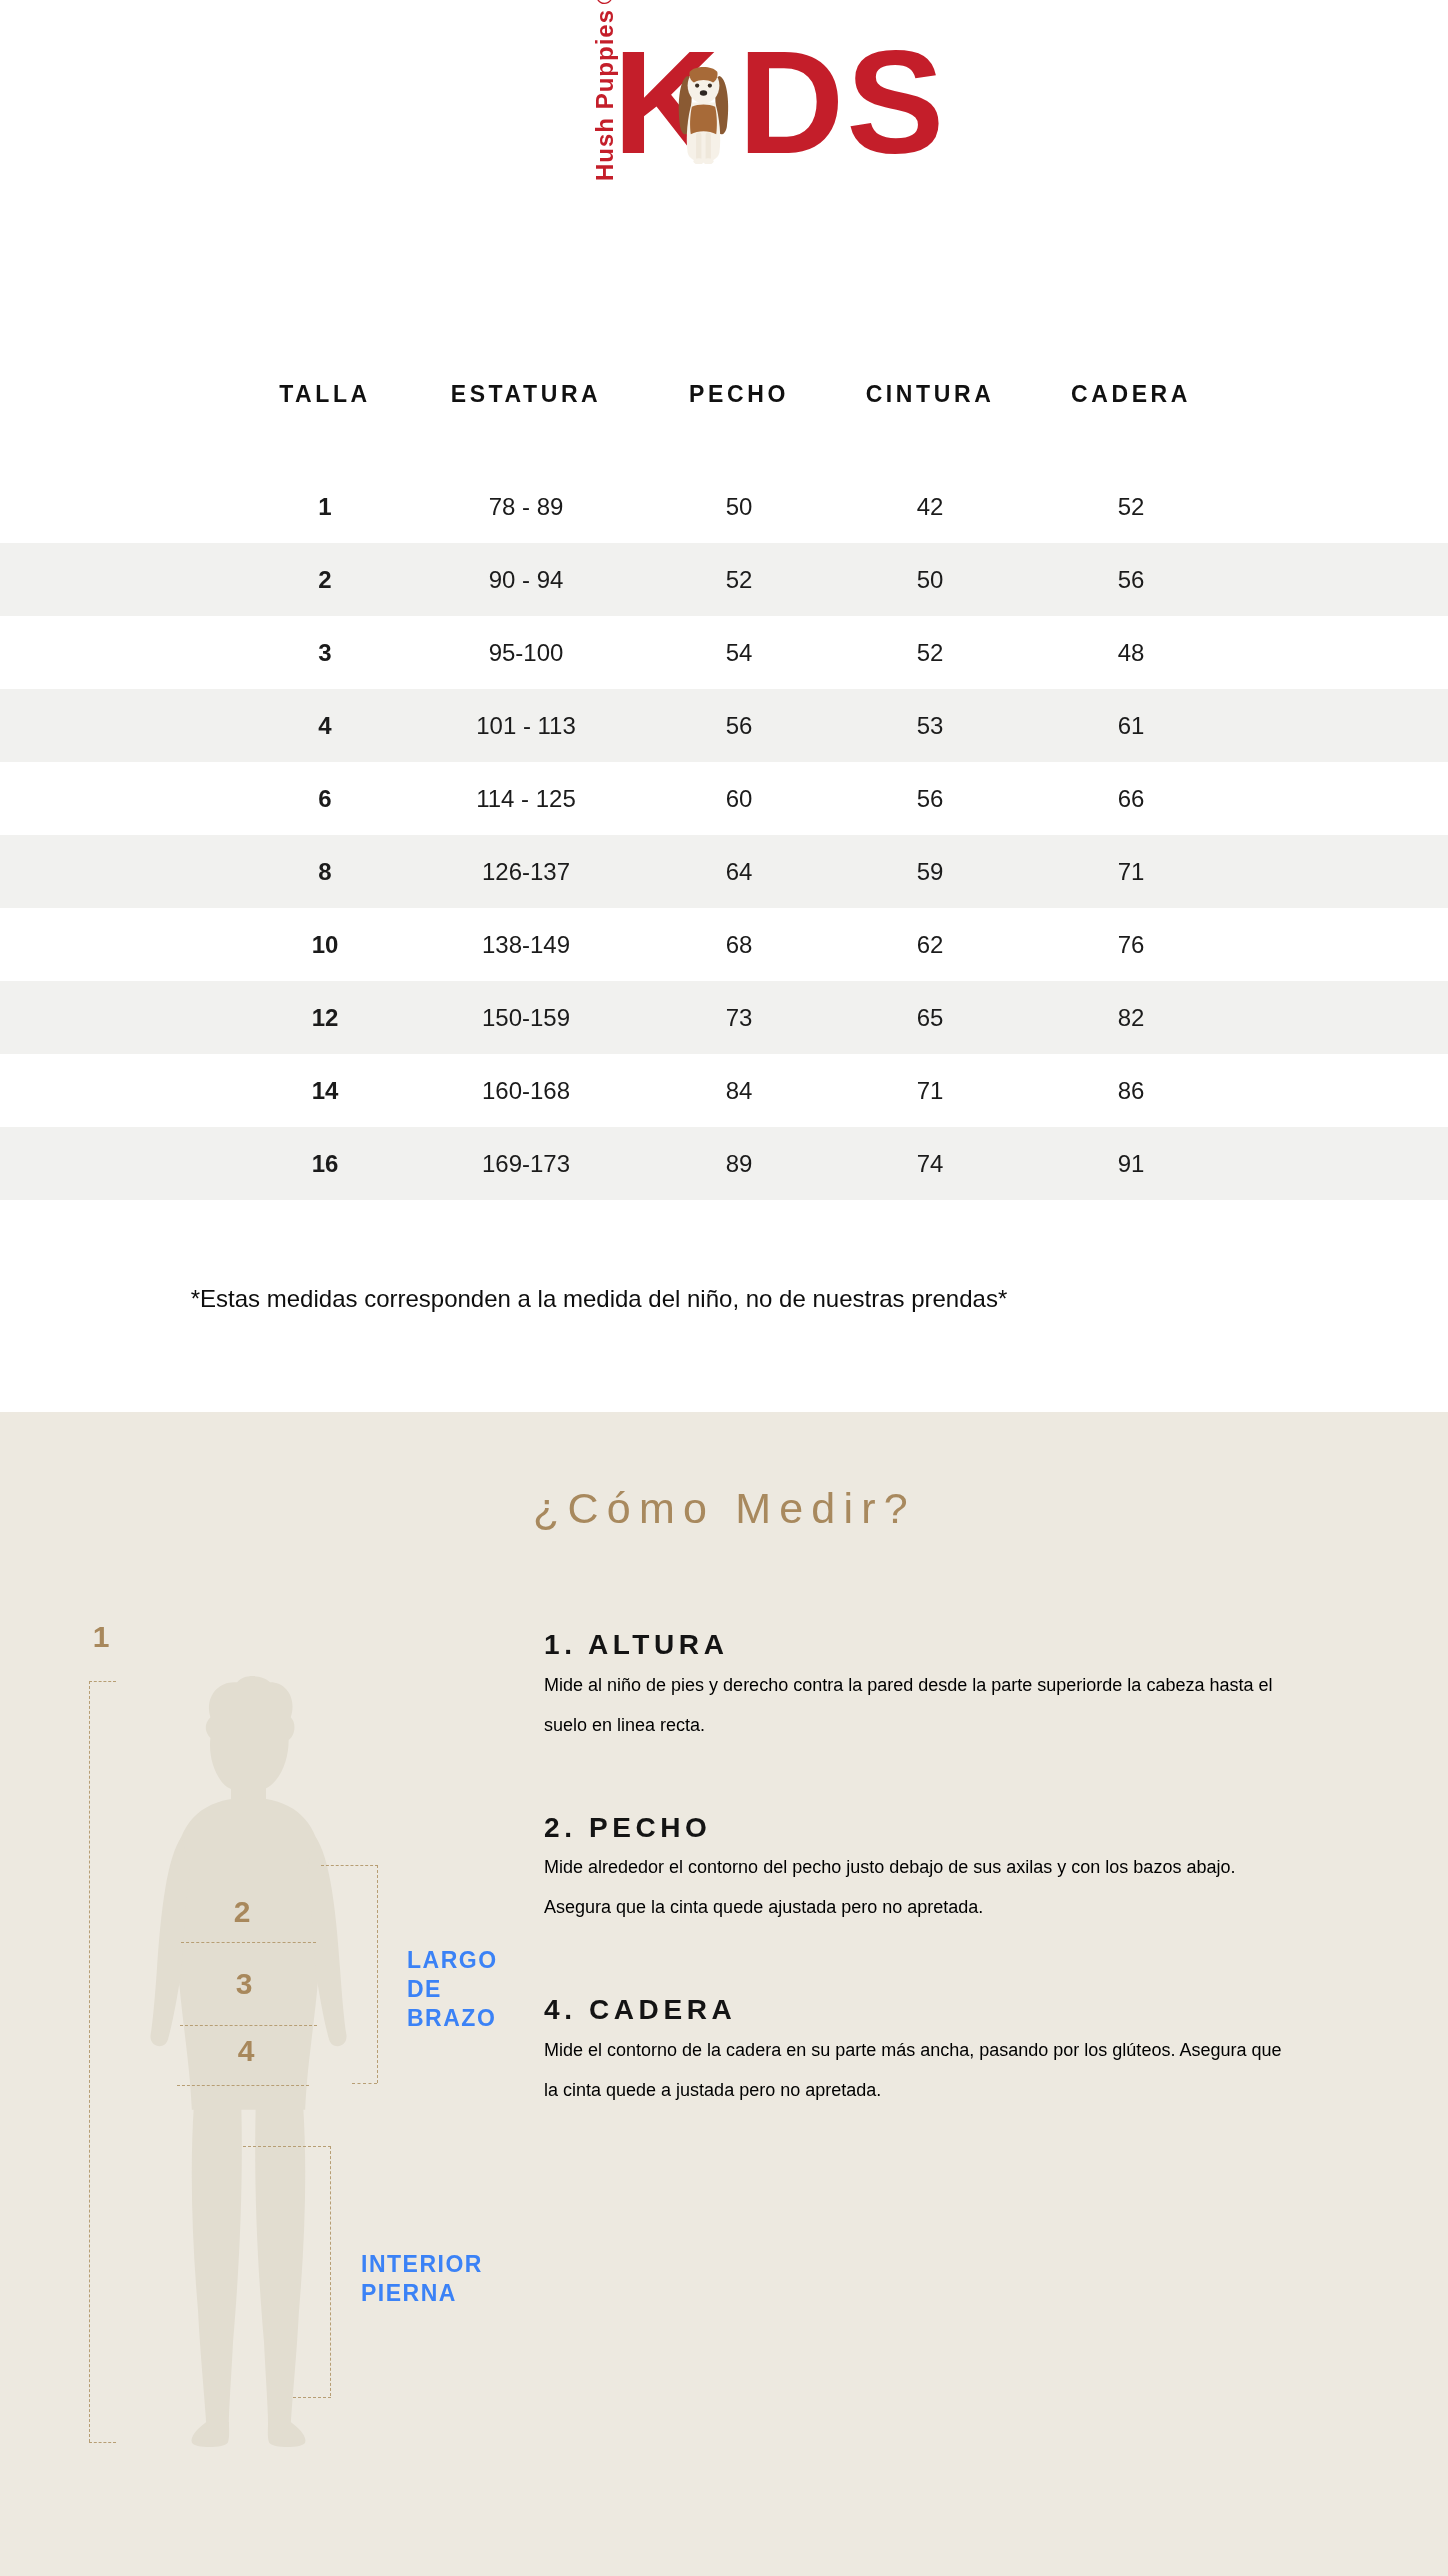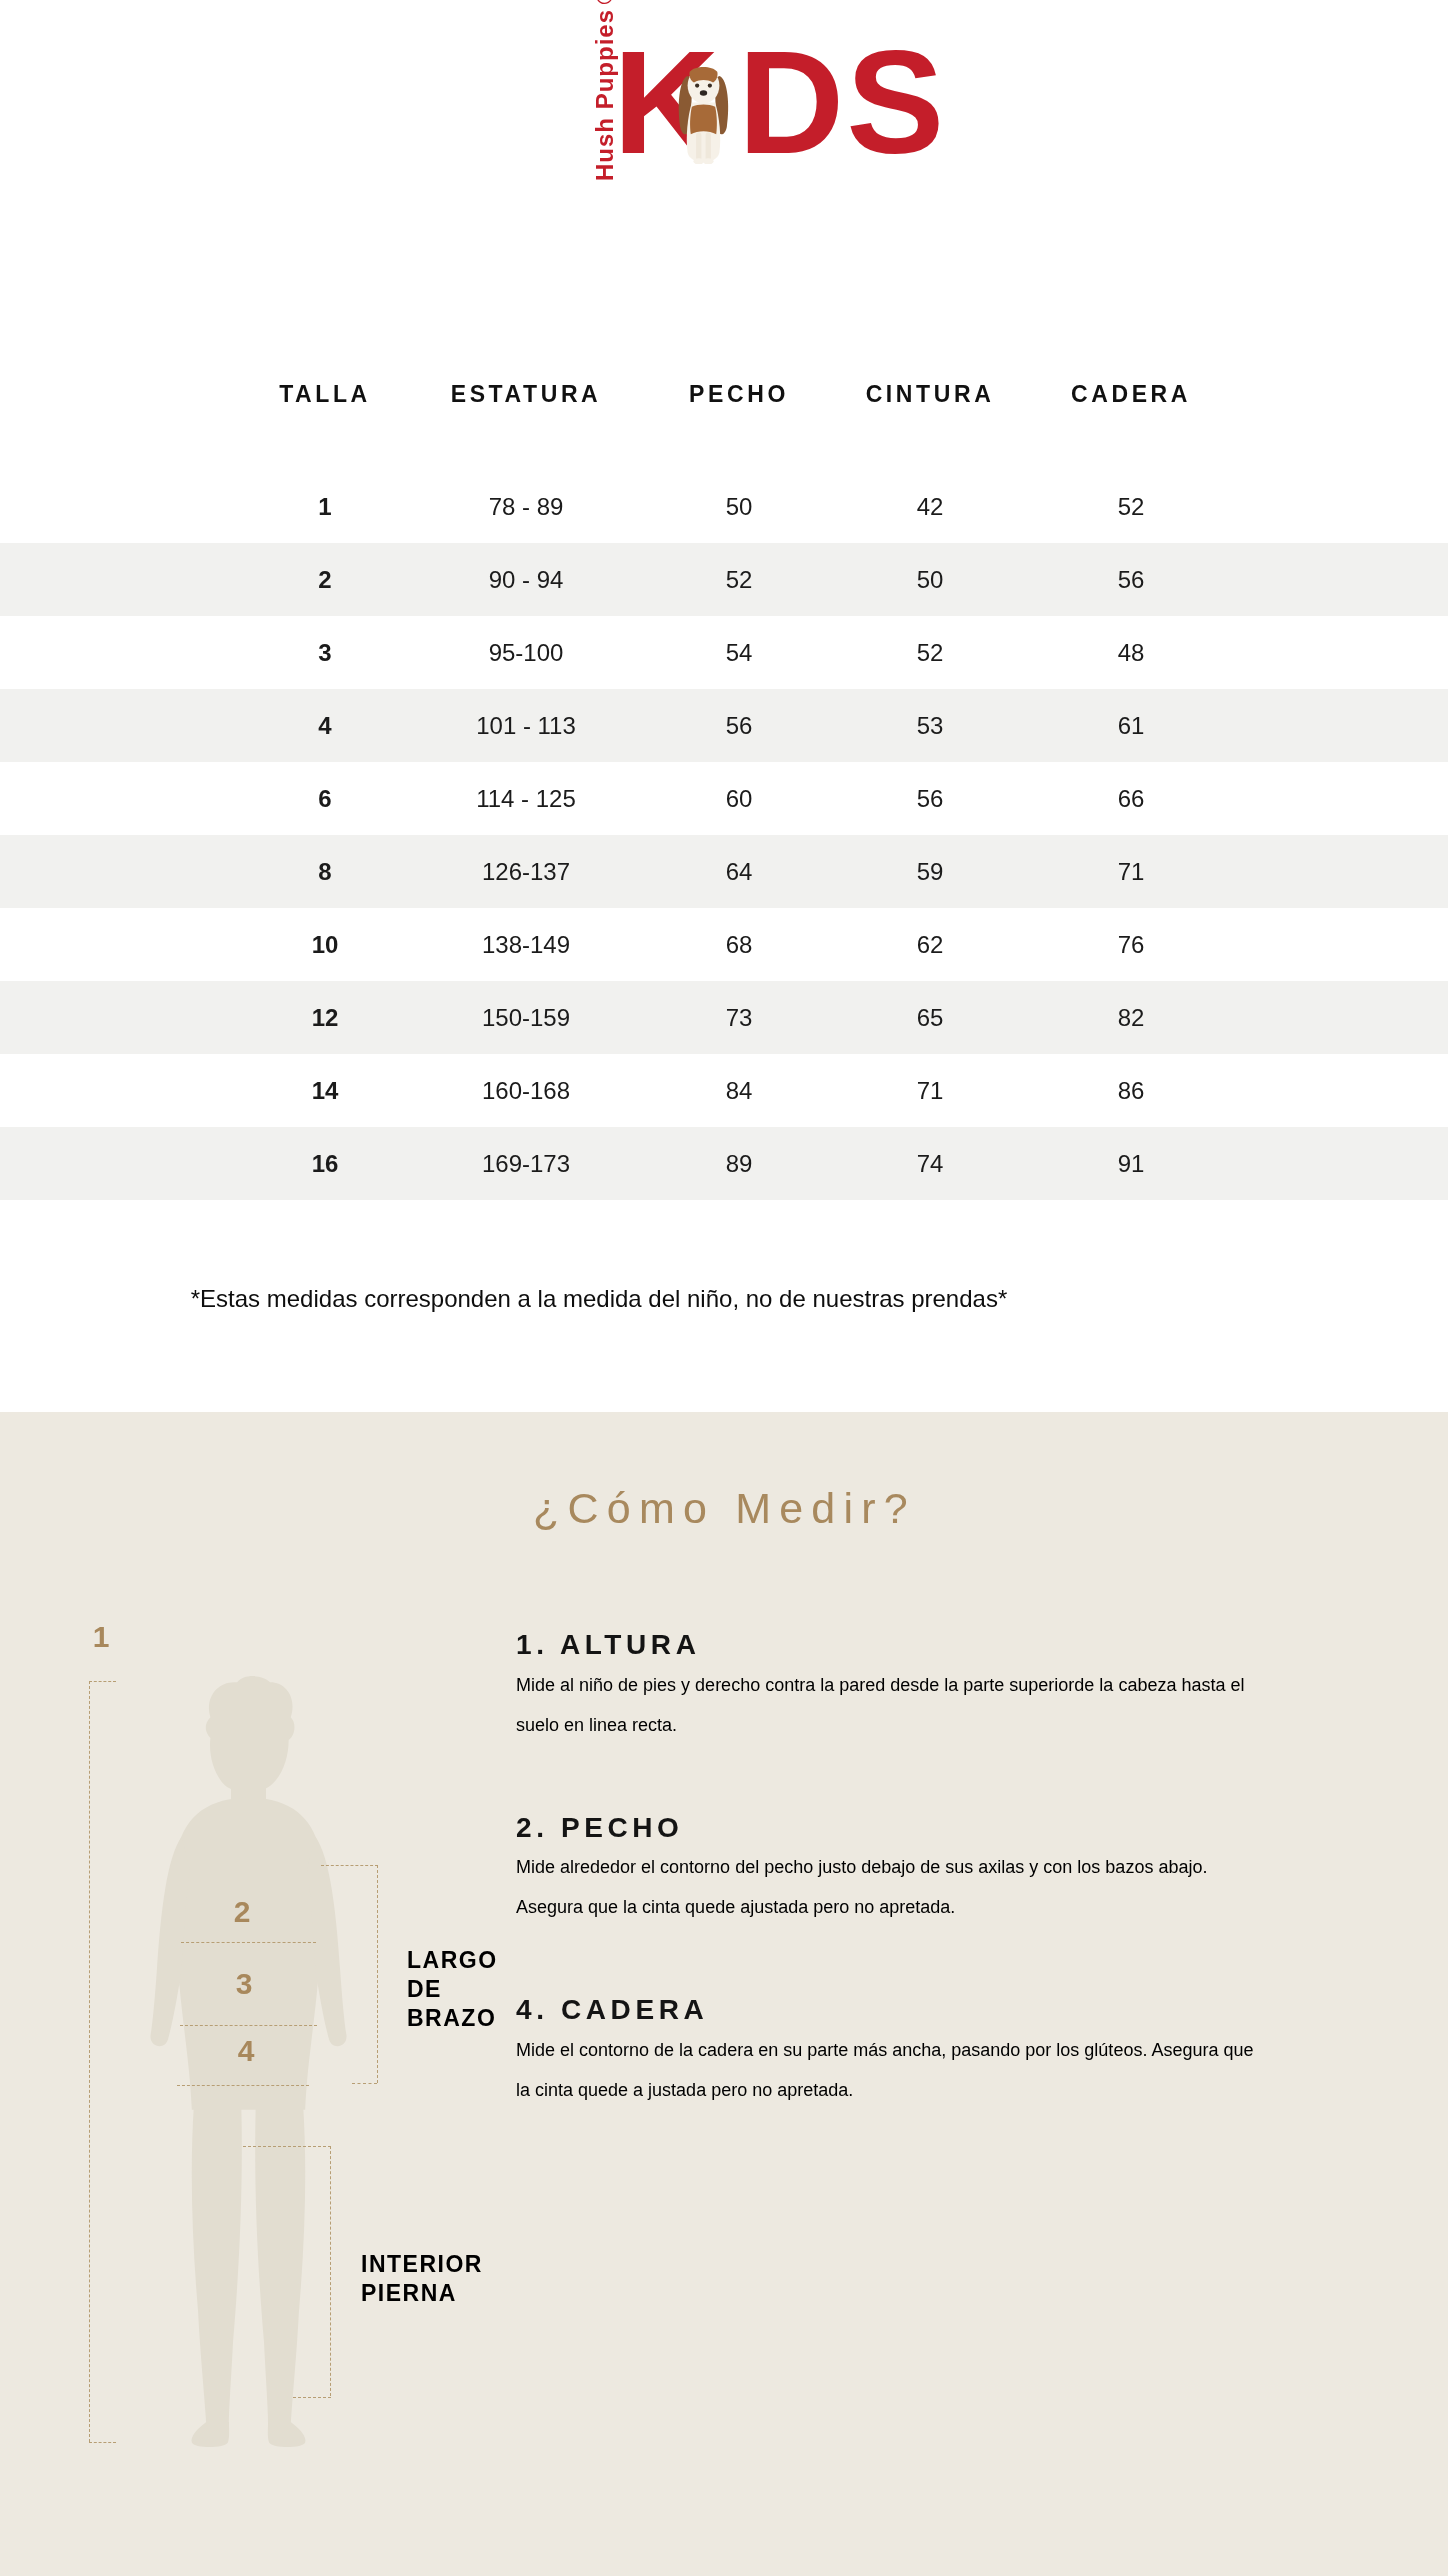--- a/index.html
+++ b/index.html
@@ -55,25 +55,25 @@
   
   .dash-v{position:absolute;border-left:1.5px dashed #B79E74;}
   .dash-h{position:absolute;border-top:1.5px dashed #B79E74;}
 
   .fig-num{
     position:absolute;transform:translateX(-50%);
     font-weight:bold;font-size:30px;color:#A8885C;line-height:1;
   }
   .fig-label{
     position:absolute;font-weight:bold;font-size:23px;line-height:29px;
-    letter-spacing:1.5px;color:#000000;white-space:nowrap;
-  }
-
-  
-  #sections{position:absolute;left:516px;top:1628px;width:752px;}
+    letter-spacing:1.5px;color:#3b82f6;white-space:nowrap;
+  }
+
+  
+  #sections{position:absolute;left:544px;top:1628px;width:752px;}
   .htm-section{margin-bottom:66px;}
   .htm-heading{font-weight:bold;font-size:28px;letter-spacing:4.6px;color:#141414;line-height:1.2;}
   .htm-body{margin-top:3px;font-size:18px;line-height:40px;color:#000000;}
 
   .silhouette{position:absolute;left:130px;top:1672px;width:237px;height:788px;}
 </style>
 </head>
 <body>
 
 <div id="page">

